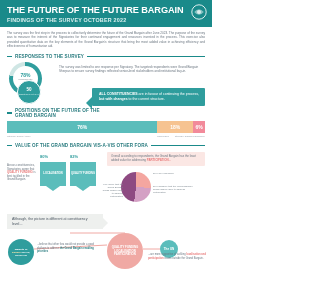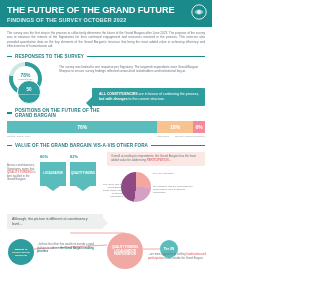--- a/index.html
+++ b/index.html
@@ -185,21 +185,21 @@
   .d-text { position:absolute; font-size:2.6px; line-height:3.4px; color:#6b7680; }
   .d-text.left { left:37px; top:12px; width:66px; }
   .d-text.right { left:148px; top:22px; width:60px; }
   .d-text b { color:#2c7d80; }
   .d-text .pk { color:#e87a7a; font-weight:bold; }
 </style>
 </head>
 <body>
 
 <div class="header">
-  <div class="header-title">THE FUTURE OF THE GRAND FUTURE</div>
+  <div class="header-title">THE FUTURE OF THE FUTURE BARGAIN</div>
   <div class="header-sub">FINDINGS OF THE SURVEY OCTOBER 2022</div>
   <svg class="header-logo" viewBox="0 0 40 40">
     <circle cx="20" cy="20" r="18" fill="none" stroke="#ffffff" stroke-width="2.5"></circle>
     <path d="M8 20 Q20 6 32 20 Q20 34 8 20 Z" fill="#ffffff" opacity=".55"></path>
     <circle cx="20" cy="20" r="5" fill="#ffffff"></circle>
   </svg>
 </div>
 
 <div class="intro">The survey was the first step in the process to collectively determine the future of the Grand Bargain after June 2023. The purpose of the survey was to measure the interest of the Signatories for their continued engagement and resources invested in the process. This exercise also provided quantitative data on the key elements of the Grand Bargain's structure that bring the most added value in achieving efficiency and effectiveness of humanitarian aid.</div>
 

